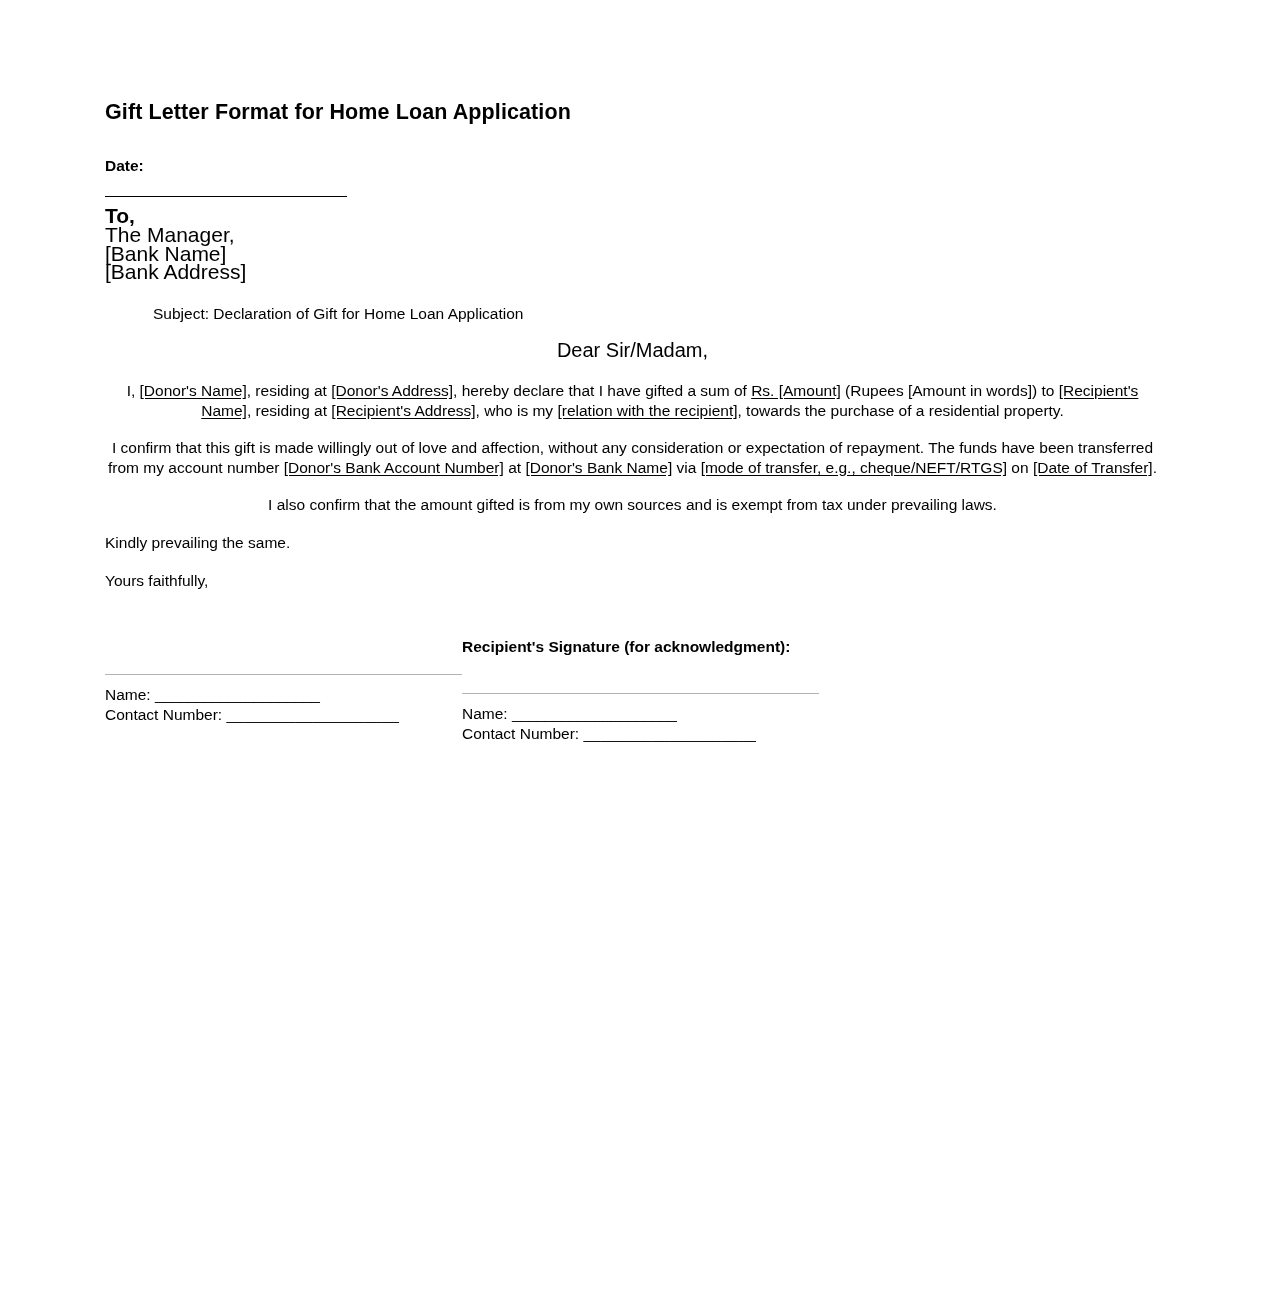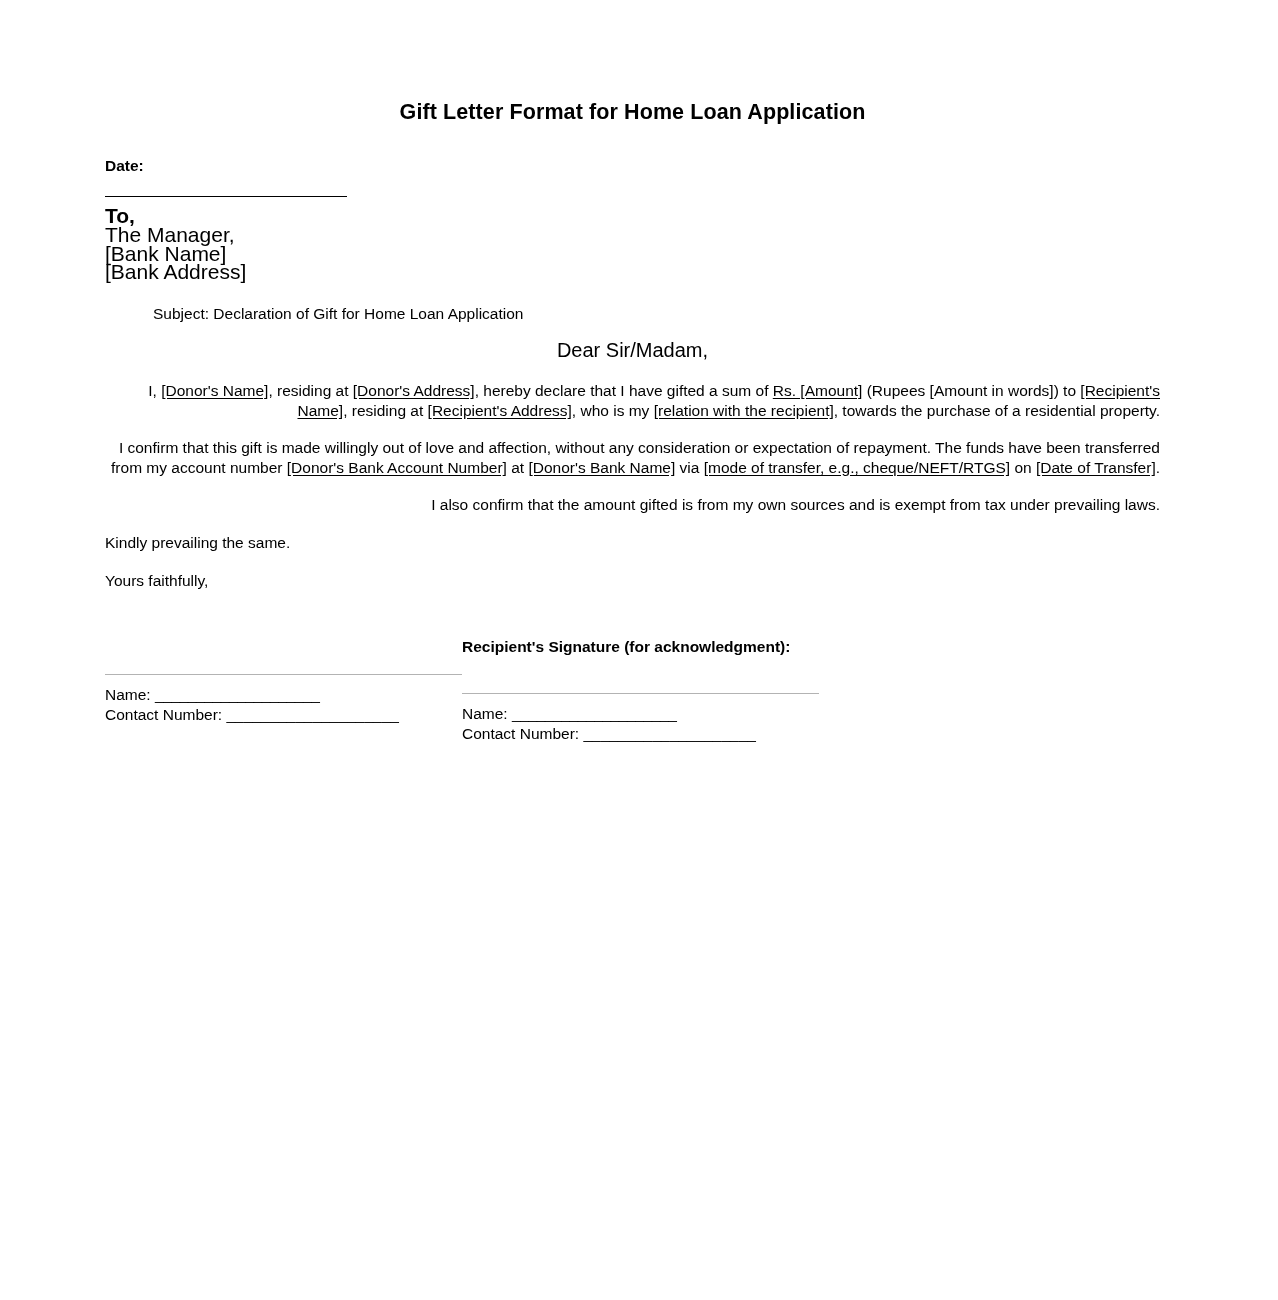--- a/index.html
+++ b/index.html
@@ -23,21 +23,21 @@
   }
   .content {
     position: absolute;
     left: 105px;
     top: 0;
     width: 1055px;
   }
   .doc-title {
     font-size: 21.5px;
     font-weight: bold;
-    text-align: center;
+    text-align: left;
     margin: 0;
     padding-top: 100px;
     letter-spacing: 0.1px;
   }
   .date-block {
     margin-top: 31px;
   }
   .date-label {
     font-size: 15.5px;
     font-weight: bold;
@@ -67,21 +67,21 @@
   .salutation {
     margin-top: 18px;
     font-size: 20px;
     line-height: 18.6px;
     text-align: center;
   }
   .body-para {
     margin-top: 18px;
     font-size: 15.5px;
     line-height: 19.6px;
-    text-align: right;
+    text-align: center;
   }
   .body-para.first {
     margin-top: 21px;
   }
   .ph {
     text-decoration: underline;
     text-underline-offset: 1.5px;
   }
   .closing {
     margin-top: 19px;

